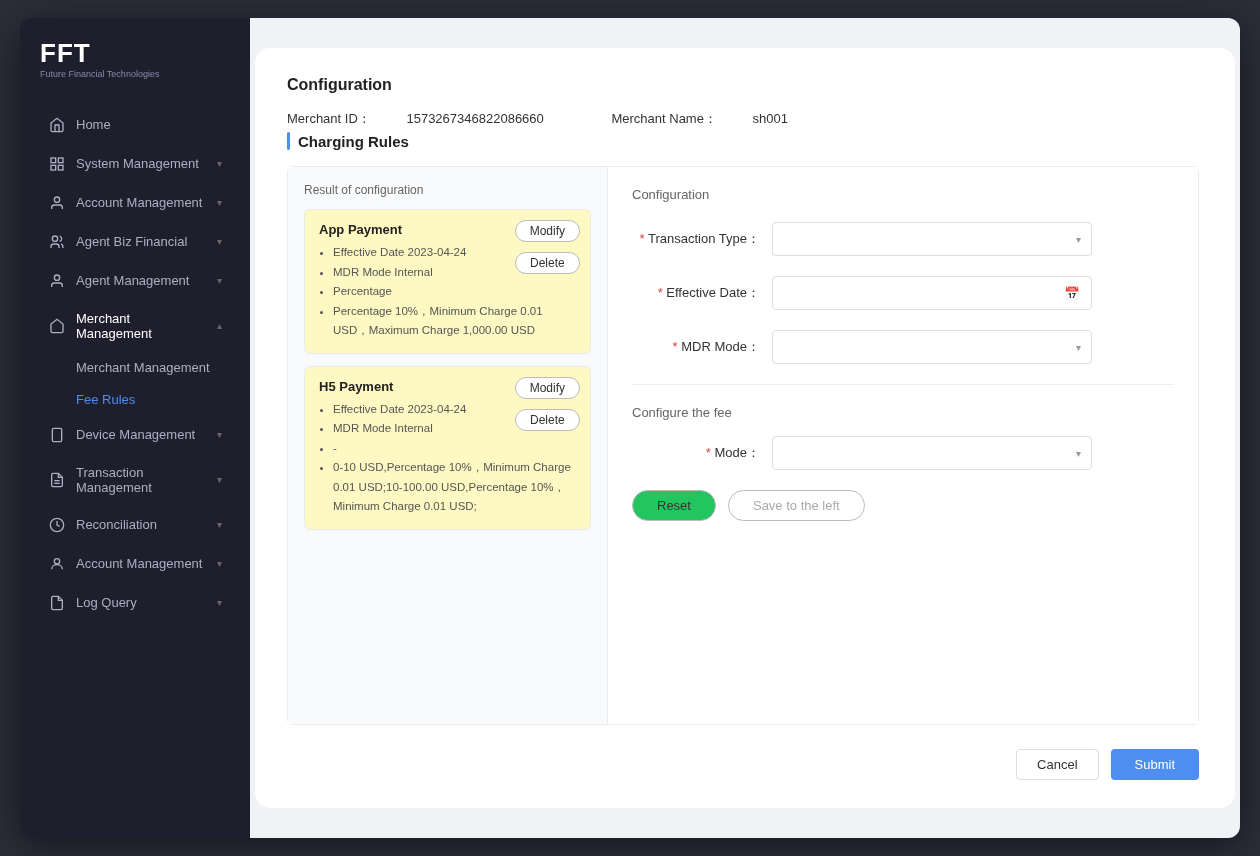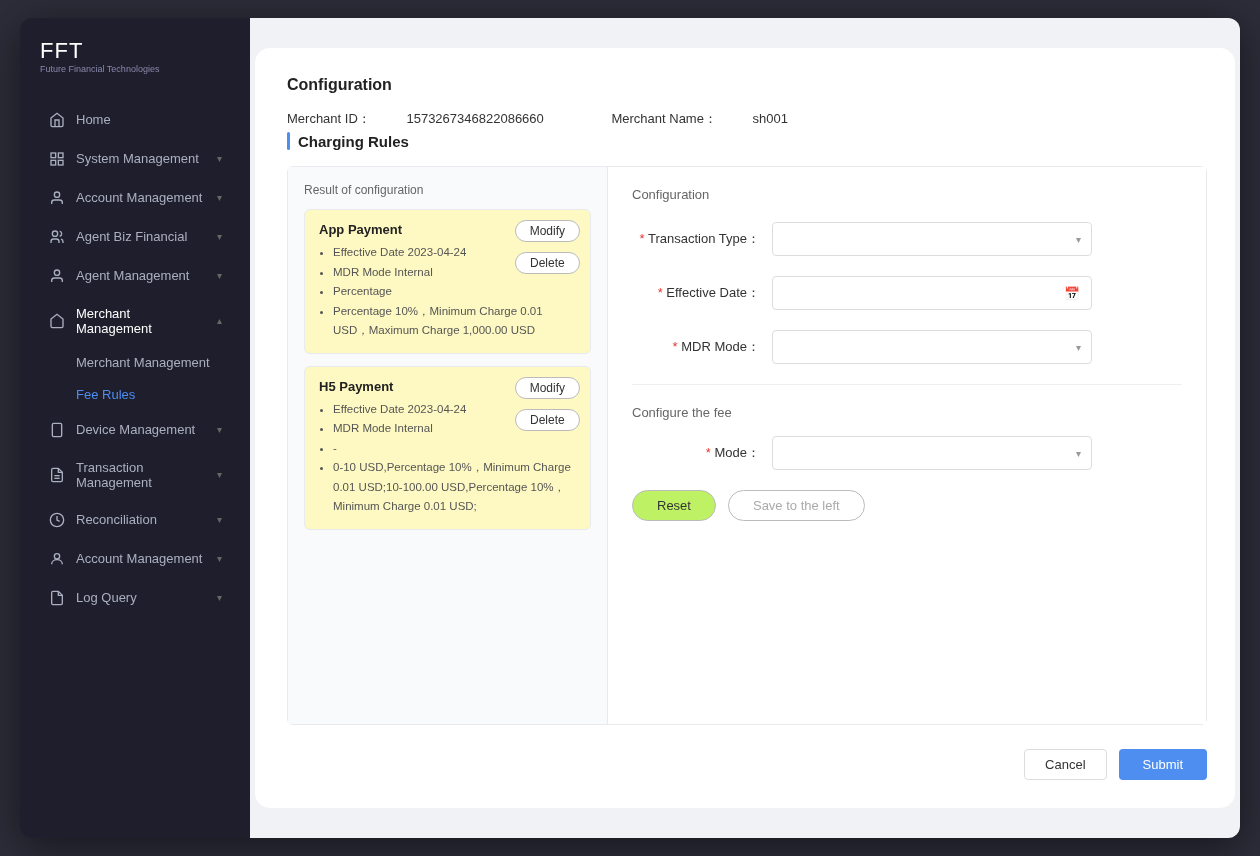--- a/index.html
+++ b/index.html
@@ -30,22 +30,22 @@
       flex-direction: column;
       flex-shrink: 0;
     }
     .sidebar-logo {
       padding: 20px 20px 16px 20px;
       display: flex;
       align-items: center;
       gap: 8px;
     }
     .logo-text-fft {
-      font-size: 22px;
-      font-weight: 400;
+      font-size: 26px;
+      font-weight: 700;
       color: #fff;
       letter-spacing: 1px;
     }
     .logo-sub {
       font-size: 9px;
       color: #8888aa;
       line-height: 1.3;
     }
     .sidebar-nav {
       flex: 1;
@@ -84,21 +84,21 @@
       background: #f0f2f5;
       display: flex;
       align-items: center;
       justify-content: center;
     }
     .modal-card {
       background: #fff;
       border-radius: 15px;
       width: 980px;
       min-height: 760px;
-      padding: 28px 28px 28px 32px;
+      padding: 28px 36px 28px 32px;
       display: flex;
       flex-direction: column;
       position: relative;
     }
     .modal-title {
       font-size: 16px;
       font-weight: 600;
       color: #222;
       margin-bottom: 16px;
     }
@@ -265,21 +265,21 @@
       font-weight: 500;
       margin-bottom: 16px;
     }
     .footer-actions {
       margin-top: 20px;
       display: flex;
       gap: 12px;
     }
     .btn-reset {
       border: 1px solid #bbb;
-      background: #bef264;
+      background: #22c55e;
       border-radius: 20px;
       padding: 7px 24px;
       font-size: 13px;
       color: #333;
       cursor: pointer;
     }
     .btn-save {
       border: 1px solid #bbb;
       background: #fff;
       border-radius: 20px;

